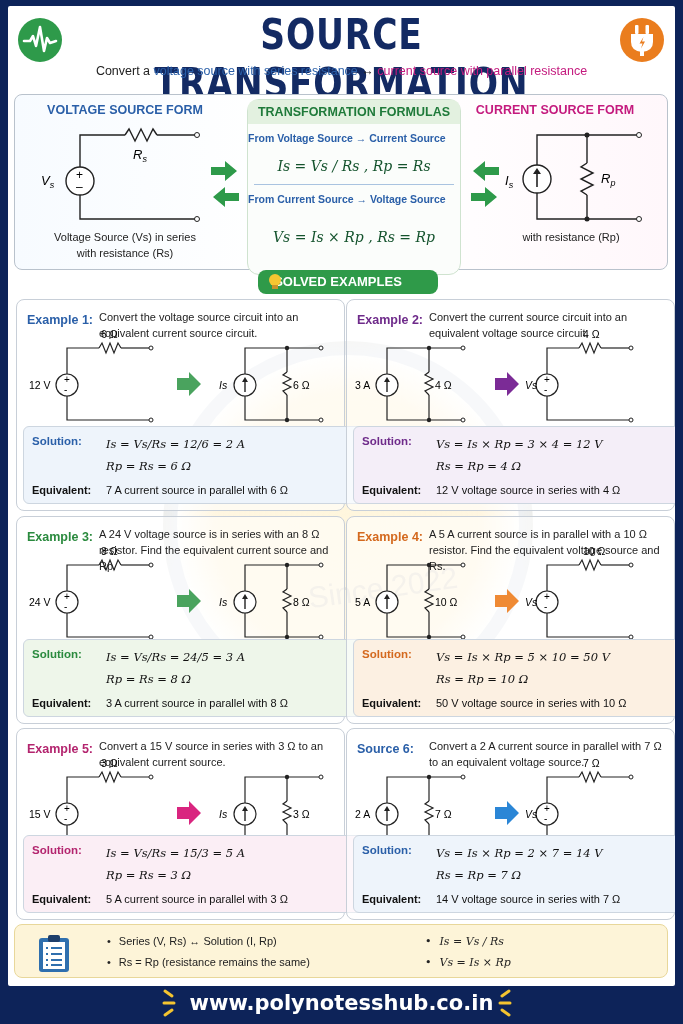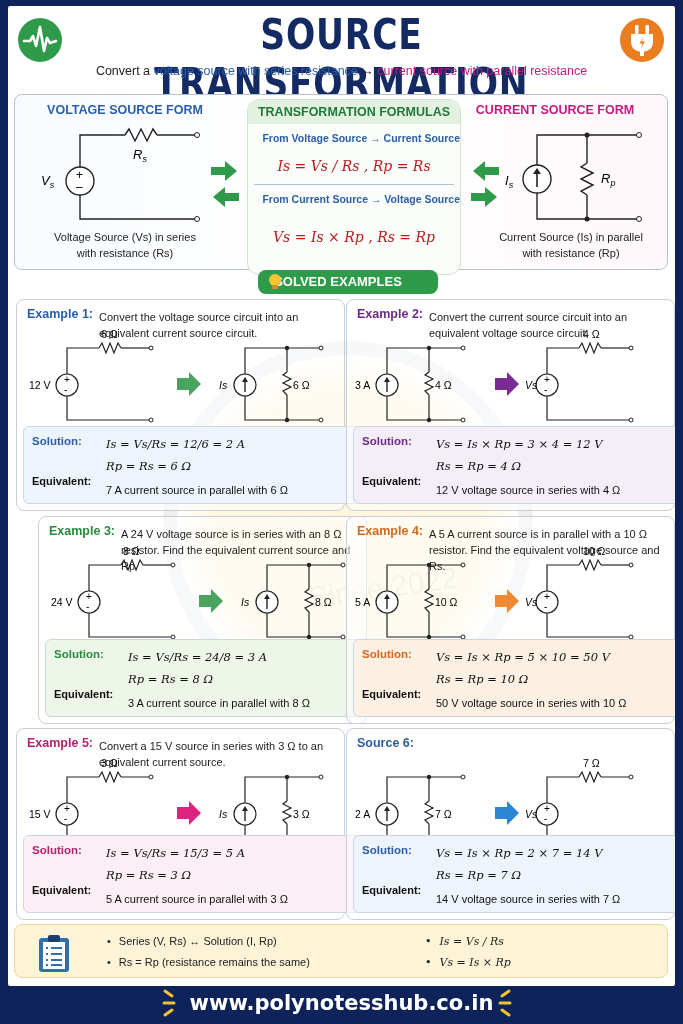--- a/index.html
+++ b/index.html
@@ -16,33 +16,33 @@
   .icon-right{position:absolute;left:612px;top:12px;width:44px;height:44px;border-radius:50%;background:#ea7d1e}
   .subtitle{position:absolute;left:0;right:0;top:58px;text-align:center;font-size:12.5px;color:#222}
   .sub-blue{color:#2a5fa8}.sub-pink{color:#c41a7e}
   .top-panel{position:absolute;left:6px;top:88px;width:654px;height:176px;border:1px solid #b9c2cc;border-radius:8px;background:linear-gradient(90deg,#f7fbff 0%,#fff 40%,#fff 60%,#fff7fb 100%);z-index:2}
   .form-title{position:absolute;font-weight:bold;font-size:12.5px;text-align:center}
   .vs-title{left:10px;top:8px;width:200px;color:#2a5fa8}
   .cs-title{left:440px;top:8px;width:200px;color:#c41a7e}
   .caption{position:absolute;font-size:11px;text-align:center;line-height:16px;color:#222}
   .formulas{position:absolute;left:232px;top:4px;width:214px;height:176px;border:1px solid #cfe3cf;border-radius:12px;background:#fbfdfb}
   .formulas-head{height:24px;background:#e3f1e0;border-radius:8px 8px 0 0;text-align:center;font-weight:bold;font-size:12.5px;color:#1f7a3a;line-height:24px}
-  .f-sub{font-size:10.5px;color:#2a5fa8;font-weight:bold;text-align:right;margin-top:8px}
-  .f-eq{font-family:"DejaVu Serif",serif;font-style:italic;font-size:14px;text-align:center;color:#b91c1c;margin-top:6px}
+  .f-sub{font-size:10.5px;color:#2a5fa8;font-weight:bold;text-align:left;margin-top:8px}
+  .f-eq{font-family:"DejaVu Serif",serif;font-style:italic;font-size:14px;text-align:center;color:#14532d;margin-top:6px}
   .f-div{border-top:1px solid #a9c3e0;margin:10px 6px 0}
   .solved-pill{position:absolute;left:250px;top:264px;width:180px;height:24px;border-radius:8px;background:#2f9a49;color:#fff;font-weight:bold;font-size:13px;line-height:24px;text-align:center;padding-right:20px;z-index:3}
   .bulb{position:absolute;left:8px;top:2px;width:18px;height:20px}
   .card{position:absolute;border:1px solid #c8cfd8;border-radius:8px;z-index:2;background:rgba(255,255,255,.55)}
-  .ex-head{position:absolute;left:10px;top:7px;font-weight:bold;font-size:12.5px}
+  .ex-head{position:absolute;left:10px;top:13px;font-weight:bold;font-size:12.5px}
   .ex-text{position:absolute;left:82px;top:9px;font-size:11px;line-height:16px;color:#222;width:240px}
   .circ{position:absolute;left:0;top:40px;width:325px;height:90px}
   .sol{position:absolute;left:6px;width:369px;height:78px;border-radius:6px;border:1px solid #cdd6e0}
   .sol-label{position:absolute;left:8px;top:8px;font-weight:bold;font-size:11.5px}
   .sol-eq1,.sol-eq2{position:absolute;left:82px;font-family:"DejaVu Serif",serif;font-style:italic;font-size:11.5px;color:#111;white-space:nowrap}
-  .eqv-label{position:absolute;left:8px;bottom:16px;font-weight:bold;font-size:11px;color:#111}
+  .eqv-label{position:absolute;left:8px;bottom:7px;font-weight:bold;font-size:11px;color:#111}
   .eqv-text{position:absolute;left:82px;bottom:7px;font-size:11px;color:#111}
   .summary{position:absolute;left:6px;top:918px;width:654px;height:54px;border:1px solid #e8d79a;border-radius:8px;background:#fdf4d8;z-index:2}
   .sum-icon{position:absolute;left:22px;top:8px;width:34px;height:40px}
   .sum-item{position:absolute;font-size:11px;color:#222;white-space:nowrap}
   .sum-item:before{content:"•";margin-right:8px}
   .footer{position:absolute;left:0;top:986px;width:683px;height:38px;text-align:center;color:#fff;font-weight:bold;font-size:21px;line-height:34px;font-family:"DejaVu Sans",sans-serif}
   .spark{position:absolute;top:988px;width:14px;height:30px}
   svg text{font-family:"Liberation Sans",sans-serif}
 </style>
 </head>
@@ -124,21 +124,20 @@
         <path d="M36 51 L40 45 L44 51 Z" fill="#222"></path>
       <line x1="90" y1="12" x2="90" y2="40" stroke="#222" stroke-width="1.4"></line>
       <polyline points="90,40 84,44 96,50 84,56 96,62 84,68 90,72" fill="none" stroke="#222" stroke-width="1.4"></polyline>
       <line x1="90" y1="72" x2="90" y2="96" stroke="#222" stroke-width="1.4"></line>
       <circle cx="90" cy="12" r="2.5" fill="#222"></circle>
         <circle cx="90" cy="96" r="2.5" fill="#222"></circle>
       <text x="8" y="62" font-size="13" font-style="italic">I<tspan font-size="9" dy="3">s</tspan></text>
       <text x="104" y="60" font-size="13" font-style="italic">R<tspan font-size="9" dy="3">p</tspan></text>
     </svg>
     <div class="caption" style="left:466px;top:134px;width:180px">
-      <div>Current Source (Is) in parallel</div>
         <div>with resistance (Rp)</div>
     </div>
   </div>
 
   <div class="solved-pill">
     <svg class="bulb" viewBox="0 0 18 20">
         <circle cx="9" cy="8" r="6" fill="#f6c631"></circle>
         <rect x="6" y="13" width="6" height="4" fill="#c8932a"></rect>
       </svg>
     <span>SOLVED EXAMPLES</span>
@@ -220,21 +219,21 @@
         <text x="236" y="-2" font-size="10.5" dy="0" transform="translate(0,0)">4 Ω</text>
       </svg>
       <div class="sol" style="top:126px;background:#f4eef8">
         <div class="sol-label" style="color:#6e2a8a">Solution:</div>
         <div class="sol-eq1" style="top:10px">Vs = Is × Rp = 3 × 4 = 12 V</div>
         <div class="sol-eq2" style="top:32px">Rs = Rp = 4 Ω</div>
         <div class="eqv-label">Equivalent:</div>
         <div class="eqv-text">12 V voltage source in series with 4 Ω</div>
       </div>
       </div>
-      <div class="card" style="left: 8px; top: 510px; width: 329px; height: 208px; margin-left: 22px;">
+      <div class="card" style="left: 8px; top: 510px; width: 329px; height: 208px;">
       <div class="ex-head" style="color:#2a8a3e">Example 3:</div>
       <div class="ex-text">A 24 V voltage source is in series with an 8 Ω resistor. Find the equivalent current source and Rp.</div>
       <svg class="circ" viewBox="0 0 325 90" overflow="visible">
 
     <polyline points="50,35 50,8 82,8" fill="none" stroke="#222" stroke-width="1.2"></polyline>
     <polyline points="82,8 85,3 89,13 93,3 97,13 101,3 104,8" fill="none" stroke="#222" stroke-width="1.2"></polyline>
     <line x1="104" y1="8" x2="132" y2="8" stroke="#222" stroke-width="1.2"></line>
           <circle cx="134" cy="8" r="2" fill="#fff" stroke="#222"></circle>
     <circle cx="50" cy="45" r="11" fill="#fff" stroke="#222" stroke-width="1.2"></circle>
     <text x="47" y="43" font-size="10">+</text>
@@ -255,21 +254,21 @@
     <line x1="270" y1="8" x2="270" y2="32" stroke="#222" stroke-width="1.2"></line>
     <polyline points="270,32 266,35 274,39 266,43 274,47 266,51 270,55" fill="none" stroke="#222" stroke-width="1.2"></polyline>
     <line x1="270" y1="55" x2="270" y2="80" stroke="#222" stroke-width="1.2"></line>
     <circle cx="270" cy="8" r="2.2" fill="#222"></circle>
           <circle cx="270" cy="80" r="2.2" fill="#222"></circle>
         <text x="202" y="49" font-size="10.5" font-style="italic">Is</text>
         <text x="276" y="49" font-size="10.5">8 Ω</text>
       </svg>
       <div class="sol" style="top:122px;background:#eef6ea">
         <div class="sol-label" style="color:#2a8a3e">Solution:</div>
-        <div class="sol-eq1" style="top:10px">Is = Vs/Rs = 24/8 = 3 A</div>
+        <div class="sol-eq1" style="top:10px">Is = Vs/Rs = 24/5 = 3 A</div>
         <div class="sol-eq2" style="top:32px">Rp = Rs = 8 Ω</div>
         <div class="eqv-label">Equivalent:</div>
         <div class="eqv-text">3 A current source in parallel with 8 Ω</div>
       </div>
       </div>
       <div class="card" style="left: 338px; top: 510px; width: 329px; height: 208px;">
       <div class="ex-head" style="color:#d4691e">Example 4:</div>
       <div class="ex-text">A 5 A current source is in parallel with a 10 Ω resistor. Find the equivalent voltage source and Rs.</div>
       <svg class="circ" viewBox="0 0 325 90" overflow="visible">
 
@@ -345,20 +344,21 @@
       <div class="sol" style="top:106px;background:#fbeef5">
         <div class="sol-label" style="color:#b3246e">Solution:</div>
         <div class="sol-eq1" style="top:10px">Is = Vs/Rs = 15/3 = 5 A</div>
         <div class="sol-eq2" style="top:32px">Rp = Rs = 3 Ω</div>
         <div class="eqv-label">Equivalent:</div>
         <div class="eqv-text">5 A current source in parallel with 3 Ω</div>
       </div>
       </div>
       <div class="card" style="left: 338px; top: 722px; width: 329px; height: 192px;">
       <div class="ex-head" style="color:#2a5fa8">Source 6:</div>
+      <div class="ex-text">Convert a 2 A current source in parallel with 7 Ω to an equivalent voltage source.</div>
       <svg class="circ" viewBox="0 0 325 90" overflow="visible">
 
     <polyline points="40,34 40,8 114,8" fill="none" stroke="#222" stroke-width="1.2"></polyline>
           <circle cx="116" cy="8" r="2" fill="#fff" stroke="#222"></circle>
     <polyline points="40,56 40,80 114,80" fill="none" stroke="#222" stroke-width="1.2"></polyline>
           <circle cx="116" cy="80" r="2" fill="#fff" stroke="#222"></circle>
     <circle cx="40" cy="45" r="11" fill="#fff" stroke="#222" stroke-width="1.2"></circle>
     <line x1="40" y1="52" x2="40" y2="40" stroke="#222" stroke-width="1.4"></line>
           <path d="M37 42 L40 37 L43 42 Z" fill="#222"></path>
     <line x1="82" y1="8" x2="82" y2="32" stroke="#222" stroke-width="1.2"></line>

